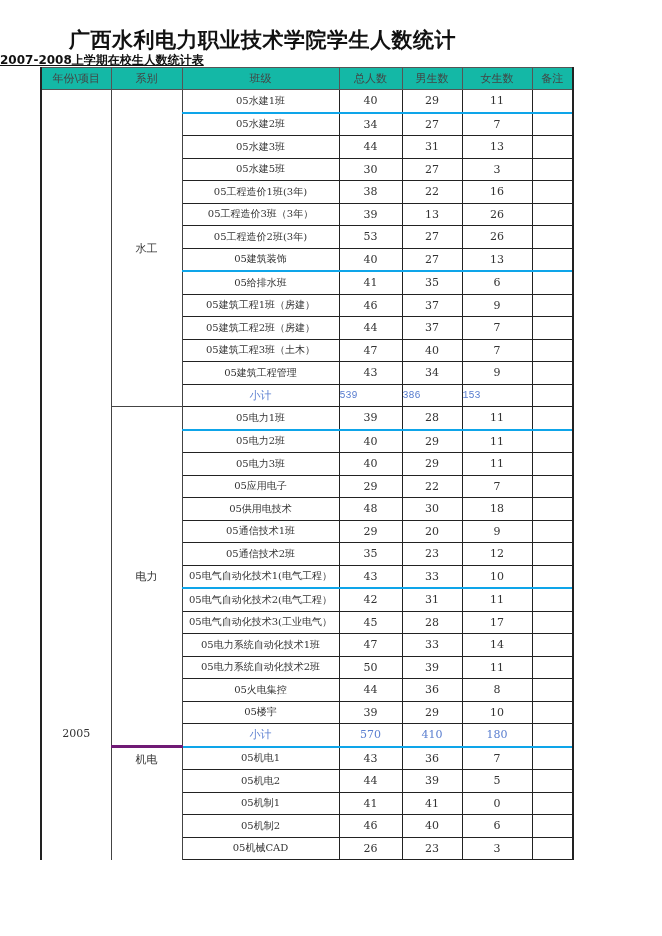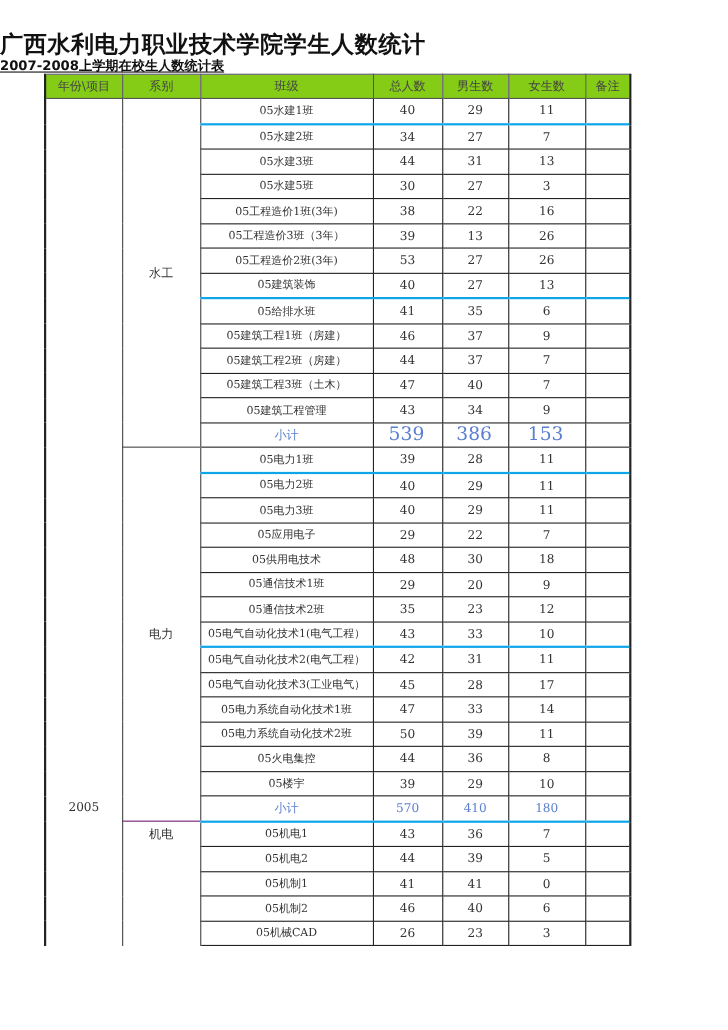--- a/index.html
+++ b/index.html
@@ -1,38 +1,38 @@
 <!DOCTYPE html>
 <html><head>
 <meta charset="utf-8">
 <style>
   html, body { margin: 0; padding: 0; background: #ffffff; }
   body { width: 662px; height: 936px; position: relative; overflow: hidden;
          font-family: "DejaVu Serif", "Liberation Serif", serif; color: #333; }
-  .title { position: absolute; left: 0; width: 525px; top: 26px; 
+  .title { position: absolute; left: 0; width: 525px; top: 26px; text-align: center;
            font-family: "DejaVu Sans", "Liberation Sans", sans-serif; font-weight: bold;
            font-size: 21px; color: #111; letter-spacing: 0.5px; }
   .subtitle { position: absolute; left: 0; width: 620px; top: 52px; text-align: left;
               font-family: "DejaVu Sans", "Liberation Sans", sans-serif; font-weight: bold;
               font-size: 12px; color: #111; text-decoration: underline; }
   table { position: absolute; left: 40px; top: 67px; border-collapse: collapse;
           table-layout: fixed; font-size: 11px; }
   td, th { height: 21.5px; padding: 0; text-align: center; vertical-align: middle;
            white-space: nowrap; overflow: hidden; }
-  th { background: #84cc16; font-weight: normal; color: #444;
+  th { background: #14b8a6; font-weight: normal; color: #444;
        border: 1px solid #555; height: 21px; font-family: "DejaVu Sans", "Liberation Sans", sans-serif; margin-top: 28px; }
   td.data { border: 1px solid #222; }
   td.year { border-left: 2px solid #222; border-right: 1px solid #444; color:#333; }
   td.dept { border-right: 1px solid #444; color:#333; vertical-align: middle;
             font-family: Liberation Mono, monospace; }
   td.dept.top { vertical-align: top; padding-top: 4px; }
   td.note { border-right: 2px solid #222; }
   tr.thick td.data { border-top: 2px solid #0ea5e9; }
   .subtotal { color: #5b7fd0; margin-top: 28px; }
-  .subtotal-r { text-align: center; padding-right: 2px; font-size: 17px; }
+  .subtotal-r { text-align: left; padding-right: 2px; font-size: 10px; font-family: Liberation Mono, monospace; }
   .cls { font-size: 10px; }
 </style>
 </head>
 <body>
 
 <div class="title">广西水利电力职业技术学院学生人数统计</div>
 <div class="subtitle">2007-2008上学期在校生人数统计表</div>
 
 <table>
   <colgroup>
@@ -256,21 +256,21 @@
         <td class="data note"></td>
       </tr>
       <tr>
         <td class="data subtotal">小计</td>
         <td class="data subtotal">570</td>
         <td class="data subtotal">410</td>
         <td class="data subtotal">180</td>
         <td class="data note"></td>
       </tr>
       <tr class="thick">
-        <td class="dept top" rowspan="5" style="border-top:1px solid #701a75"><span>机电</span></td>
+        <td class="dept top" rowspan="5" style="border-top:3px solid #701a75"><span>机电</span></td>
         <td class="data cls">05机电1</td>
         <td class="data">43</td>
         <td class="data">36</td>
         <td class="data">7</td>
         <td class="data note"></td>
       </tr>
       <tr>
         <td class="data cls">05机电2</td>
         <td class="data">44</td>
         <td class="data">39</td>

